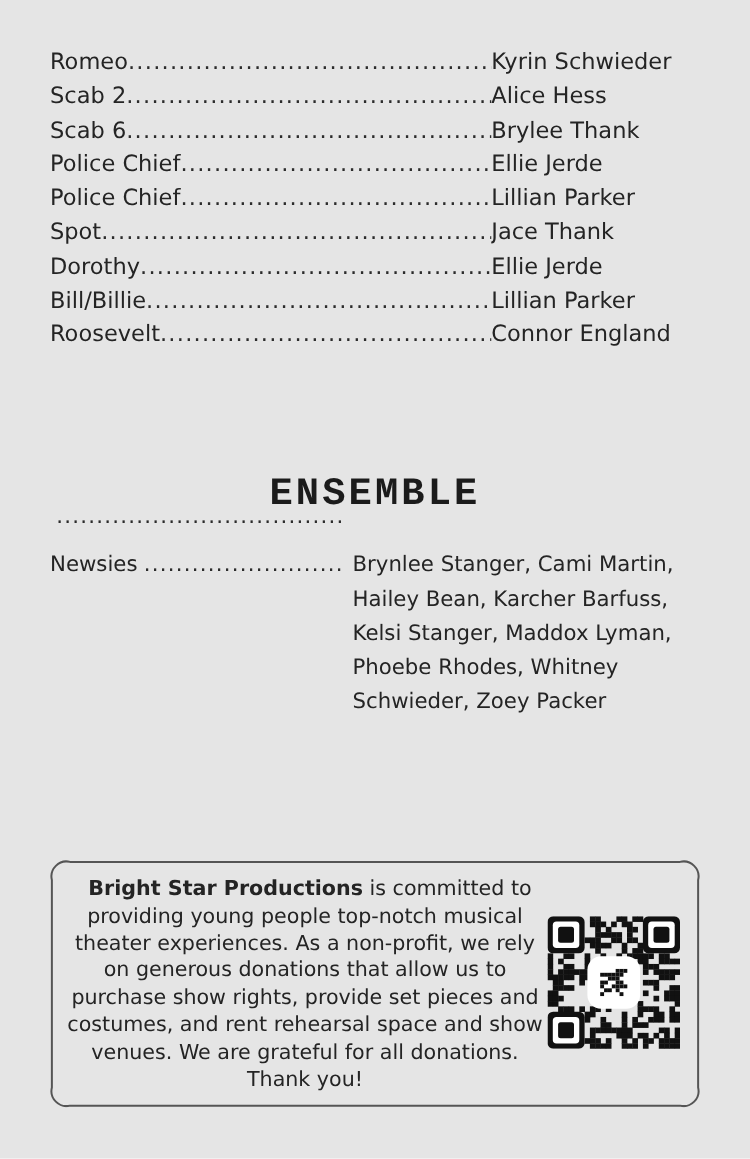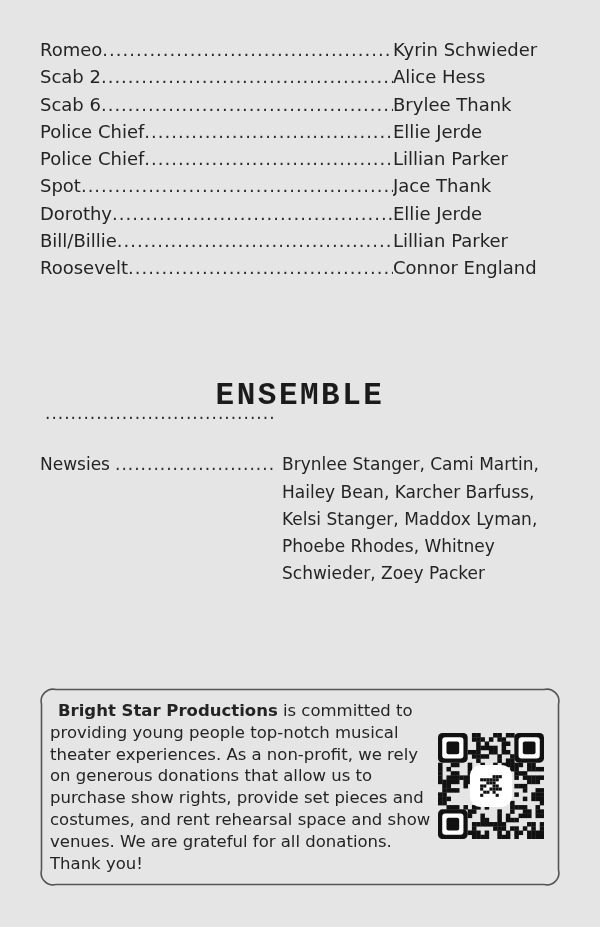--- a/index.html
+++ b/index.html
@@ -27,27 +27,27 @@
   .ensemble-heading{
     position:absolute;left:0;top:350px;width:600px;
     text-align:center;
     font-family:Liberation Mono, monospace;
     font-weight:bold;font-size:31px;letter-spacing:2.5px;
     color:#1b1b1b;
     margin-top:28px;
   }
   .ensemble-list{position:absolute;left:40px;top:400px;width:520px;}
   .ens-row{display:flex;align-items:flex-start;font-size:17px;line-height:27.3px;}
-  .ens-row + .ens-row{margin-top:24px;}
+  .ens-row + .ens-row{margin-top:12px;}
   .ens-left{flex:none;width:242px;display:flex;align-items:baseline;}
   .ens-left .leader{margin-right:6px;margin-left:5px;}
   .ens-names{flex:none;width:278px;}
 
   
-  .donation-box{position:absolute;left:40px;top:688px;width:520px;height:198px;}
+  .donation-box{position:absolute;left:40px;top:688px;width:520px;height:198px;text-align:center;}
   .donation-border{position:absolute;left:0;top:0;}
   .donation-text{
     position:absolute;left:10px;top:12px;width:388px;
     font-size:16.5px;line-height:21.8px;text-indent:8px;color:#242424;
   }
   .donation-text b{font-weight:bold;}
   .qr-wrap{position:absolute;left:398px;top:45px;width:106px;height:106px;}
 </style>
 </head>
 <body>

